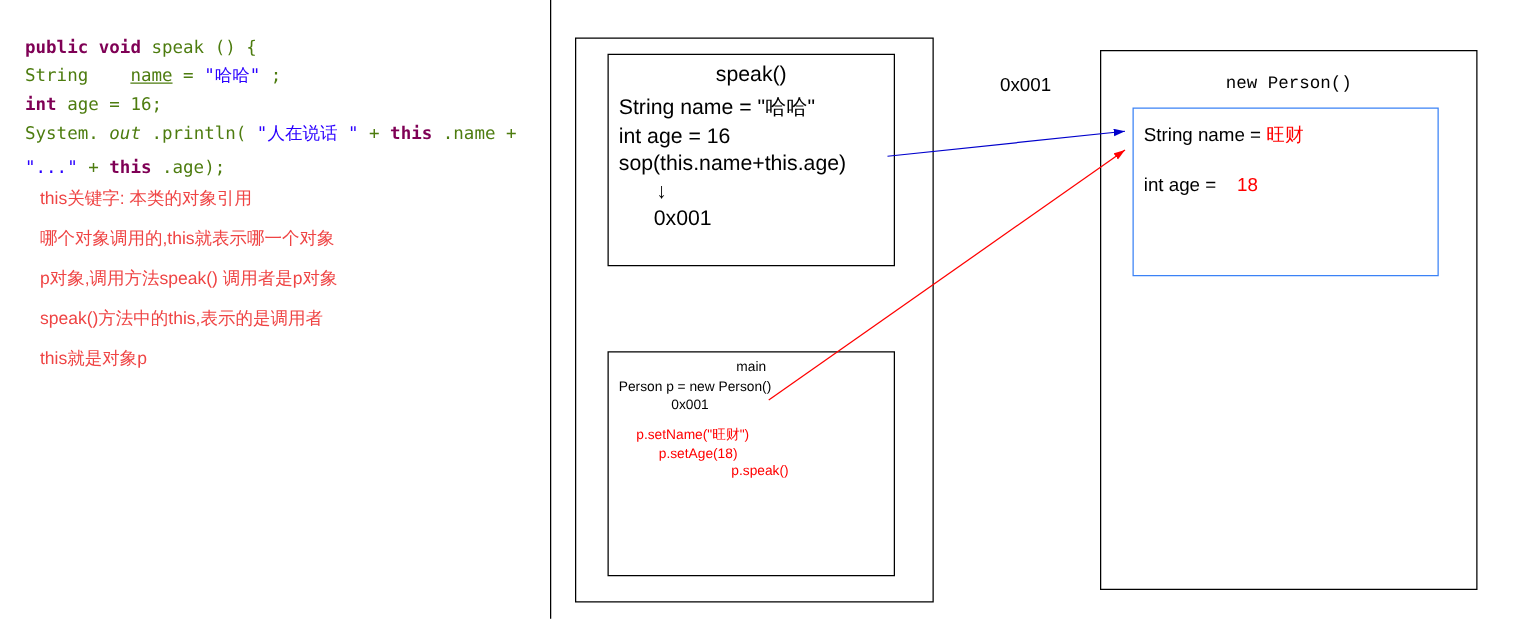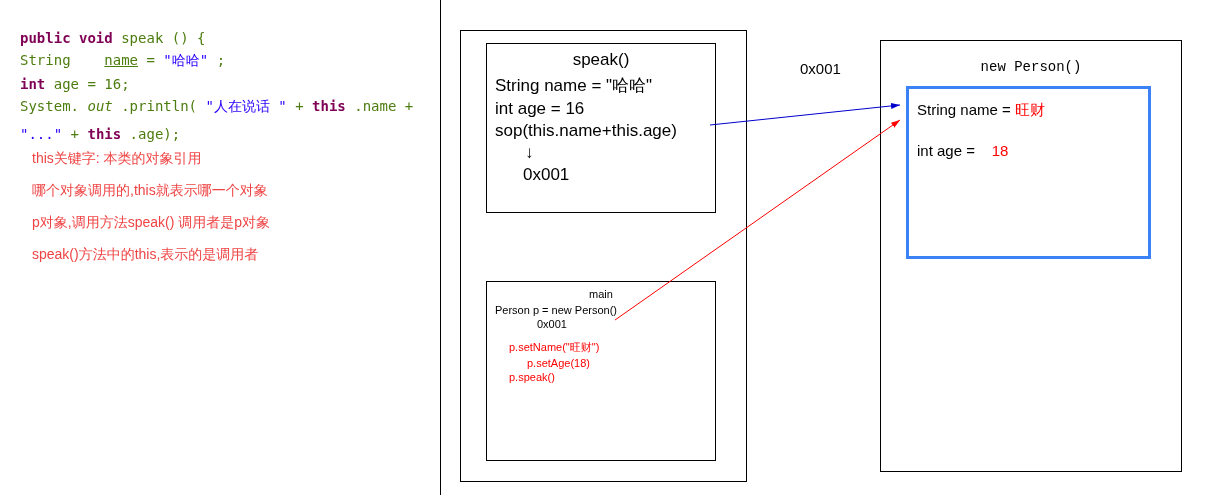--- a/index.html
+++ b/index.html
@@ -85,22 +85,22 @@
       top: 10px;
       width: 300px;
       height: 430px;
       border: 1px solid #000;
     }
     .person-box {
       position: absolute;
       left: 25px;
       top: 45px;
       width: 245px;
-      height: 173px;
-      border: 3px solid #3b82f6;
+      height: 135px;
+      border: 1px solid #3b82f6;
       padding: 12px 8px;
       box-sizing: border-box;
       font-family: "Microsoft YaHei", Arial, sans-serif;
       font-size: 15px;
     }
     .addr-label {
       position: absolute;
       left: 340px;
       top: 30px;
       font-family: Arial, sans-serif;
@@ -159,41 +159,42 @@
     <span class="str-blue">"..."</span>
     <span class="kw-black"> + </span>
     <span class="kw-purple">this</span>
     <span class="kw-black">.age);</span>
   </div>
 
   <div class="comment-text">this关键字: 本类的对象引用</div>
   <div class="comment-text">哪个对象调用的,this就表示哪一个对象</div>
   <div class="comment-text">p对象,调用方法speak()  调用者是p对象</div>
   <div class="comment-text">speak()方法中的this,表示的是调用者</div>
+  <div class="comment-text">this就是对象p</div>
 </div>
 
 <div class="divider"></div>
 
 <div class="diagram">
   <div class="stack-outer">
     <div class="speak-box">
       <div class="box-title">speak()</div>
       <div class="box-line">String name = "哈哈"</div>
       <div class="box-line">int age = 16</div>
       <div class="box-line">sop(this.name+this.age)</div>
       <div class="box-line"><span class="down-arrow">↓</span></div>
       <div class="box-line" style="margin-left:28px;">0x001</div>
     </div>
     <div class="main-box">
       <div class="box-title">main</div>
       <div class="box-line">Person p = new Person()</div>
       <div class="box-line" style="margin-left:42px;">0x001</div>
       <div class="box-line red-text" style="margin-top:10px; margin-left:14px;">p.setName("旺财")</div>
       <div class="box-line red-text" style="margin-left:32px;">p.setAge(18)</div>
-      <div class="box-line red-text" style="margin-left:14px;">p.speak()</div>
+      <div class="box-line red-text" style="margin-left:14px;text-align:center;">p.speak()</div>
     </div>
   </div>
 
   <div class="addr-label">0x001</div>
 
   <div class="heap-outer">
     <div class="box-title" style="position:absolute; top:18px; width:100%;">new Person()</div>
     <div class="person-box">
       <div class="box-line">
         <span>String name =</span>

